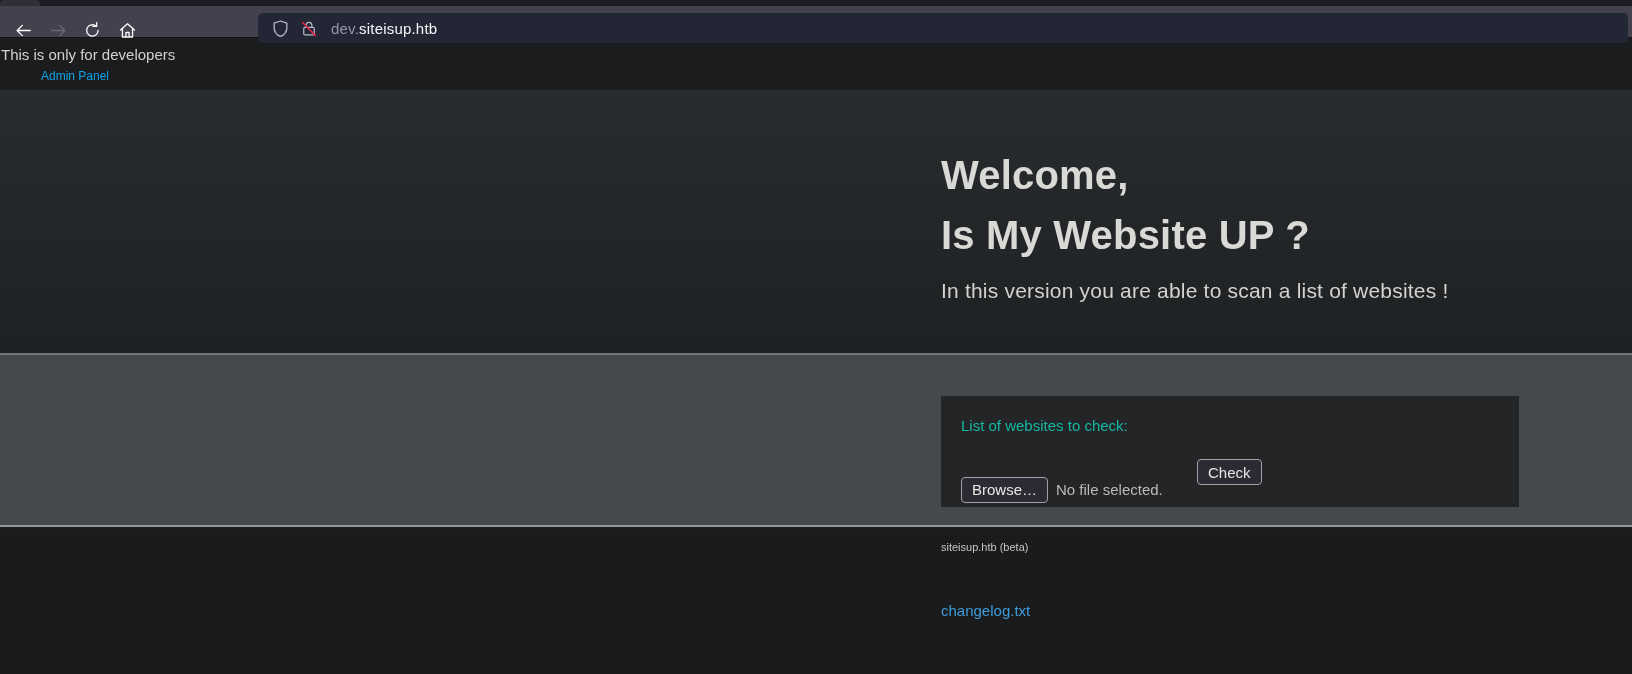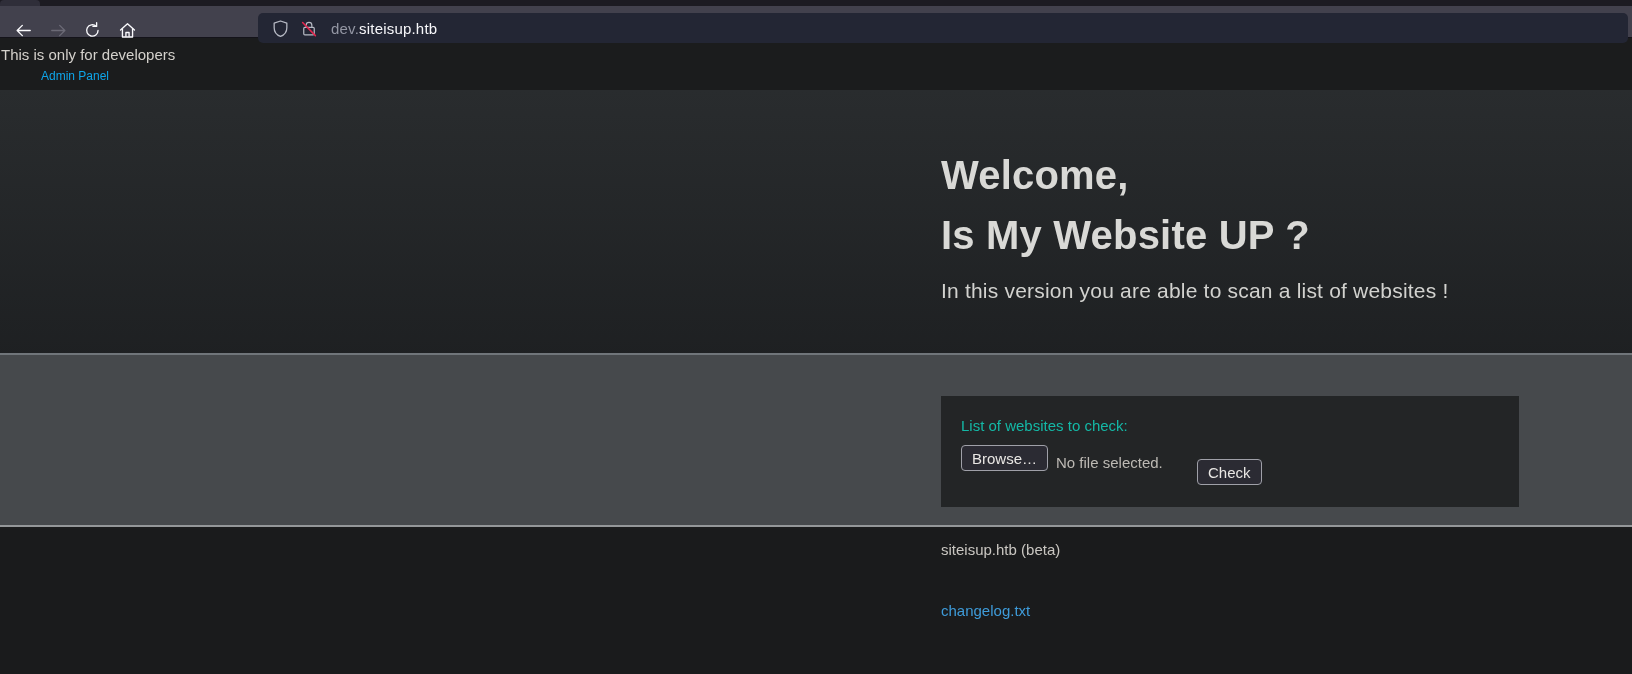--- a/index.html
+++ b/index.html
@@ -28,28 +28,28 @@
   .hero { left:0; top:90px; width:1632px; height:317px;
           background:linear-gradient(#292c2e, #1c1e20); }
   .hero-col { position:absolute; left:941px; top:55px; }
   .hero-h1 { font-size:40px; line-height:60px; font-weight:700; color:#d9d9d6; letter-spacing:.2px; }
   .hero-sub { margin-top:14px; font-size:21px; font-weight:400; color:#d2d2cf; letter-spacing:.2px; }
 
   .gray-section { left:0; top:353px; width:1632px; height:174px; background:#46494c;
                   border-top:2px solid #70757a; border-bottom:2px solid #949799; }
   .panel { position:absolute; left:941px; top:41px; width:578px; height:111px; background:#232526; }
   .panel-label { position:absolute; left:20px; top:21px; font-size:15px; color:#14b8a6; }
-  .file-row { position:absolute; left:20px; top:48px; height:27px; display:flex; align-items:flex-end; }
+  .file-row { position:absolute; left:20px; top:80px; height:27px; display:flex; align-items:center; }
   .btn { height:26px; padding:0 10px; font-family:"Liberation Sans",sans-serif; font-size:15px;
          color:#e9e7e4; background:#2b2b33; border:1px solid #9fa0a8; border-radius:4px; cursor:pointer; }
   .file-status { margin-left:8px; font-size:15px; color:#bdbab4; }
   .check-btn { position:absolute; left:256px; top:63px; }
 
   .footer { left:0; top:529px; width:1632px; height:145px; background:#1a1b1c; }
-  .footer-site { position:absolute; left:941px; top:12px; font-size:15px; color:#c9c6c1; }
+  .footer-site { position:absolute; left:941px; top:12px; font-size:11px; color:#c9c6c1; }
   .footer-link { position:absolute; left:941px; top:73px; font-size:15px; color:#3e9bd9; cursor:pointer; }
 </style>
 </head>
 <body>
 
 <div class="abs tabstrip">
   <div class="tab-remnant"></div>
 </div>
 
 <div class="abs toolbar">

